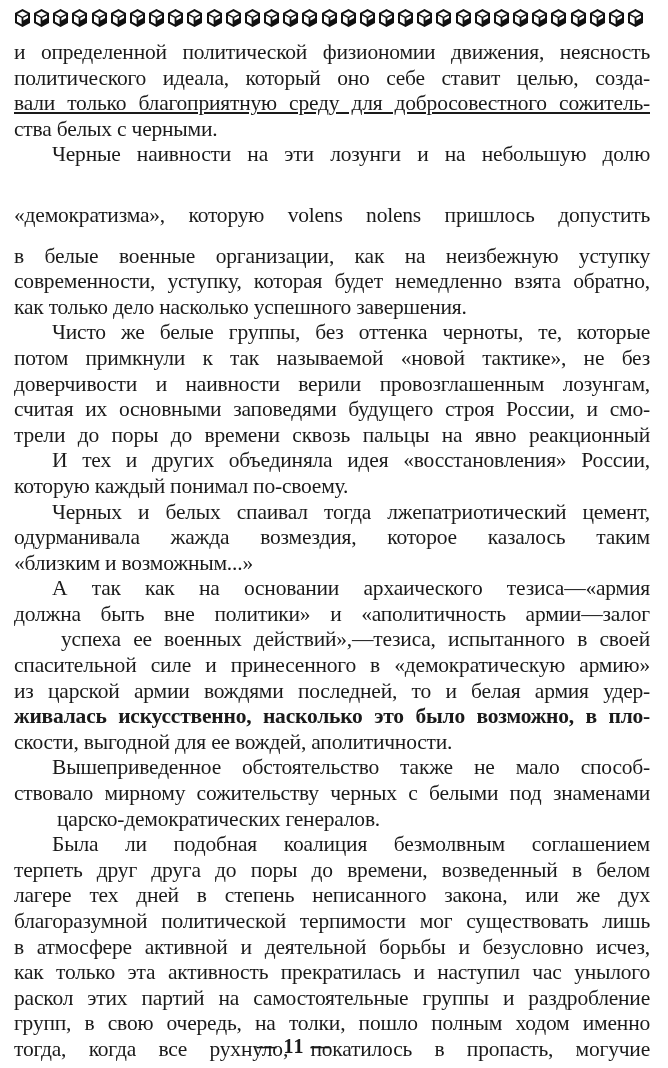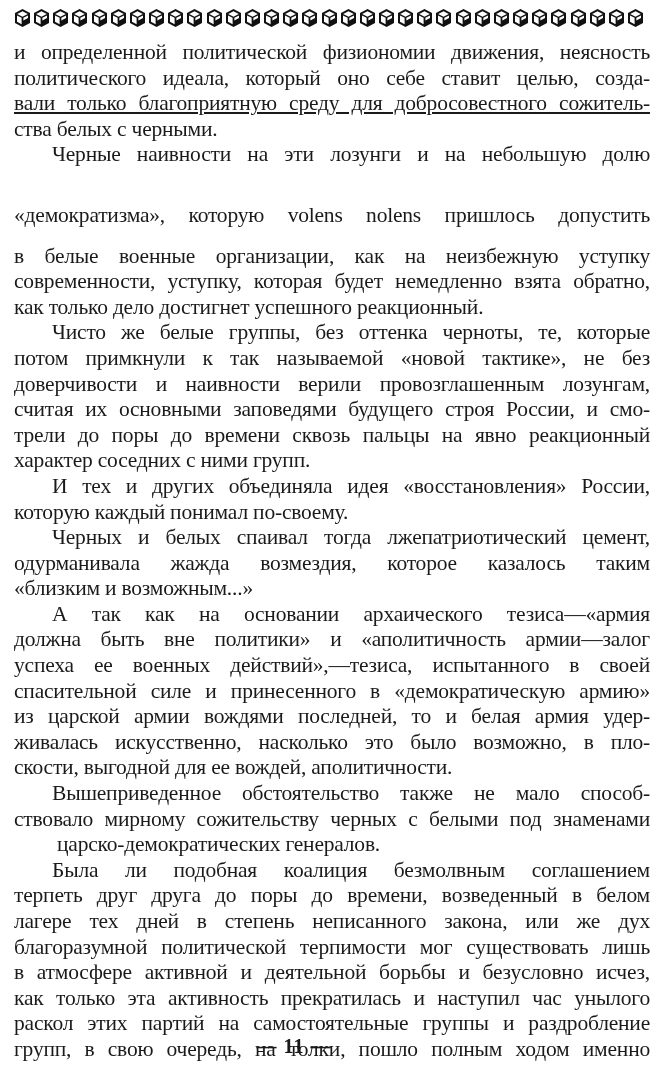--- a/index.html
+++ b/index.html
@@ -345,46 +345,45 @@
       <span class="line" style="display: block;">и определенной политической физиономии движения, неясность</span>
       <span class="line" style="display: block;">политического идеала, который оно себе ставит целью, созда-</span>
       <span class="line" style="display: block; text-decoration: underline;">вали только благоприятную среду для добросовестного сожитель-</span>
       <span class="line last" style="display: block;">ства белых с черными.</span>
     </div>
     <div class="para">
       <span class="line indent" style="display: block;">Черные наивности на эти лозунги и на небольшую долю</span>
       <span class="line" style="display: block; margin-top: 35px;">«демократизма», которую volens nolens пришлось допустить</span>
       <span class="line" style="display: block; margin-top: 15px;">в белые военные организации, как на неизбежную уступку</span>
       <span class="line" style="display: block;">современности, уступку, которая будет немедленно взята обратно,</span>
-      <span class="line last" style="display: block;">как только дело достигнет успешного реакционный.</span>
+      <span class="line last" style="display: block;">как только дело насколько успешного завершения.</span>
     </div>
     <div class="para">
       <span class="line indent" style="display: block;">Чисто же белые группы, без оттенка черноты, те, которые</span>
       <span class="line" style="display: block;">потом примкнули к так называемой «новой тактике», не без</span>
       <span class="line" style="display: block;">доверчивости и наивности верили провозглашенным лозунгам,</span>
       <span class="line" style="display: block;">считая их основными заповедями будущего строя России, и смо-</span>
       <span class="line" style="display: block;">трели до поры до времени сквозь пальцы на явно реакционный</span>
-      <span class="line last" style="display: block;">характер соседних с ними групп.</span>
     </div>
     <div class="para">
       <span class="line indent" style="display: block;">И тех и других объединяла идея «восстановления» России,</span>
       <span class="line last" style="display: block;">которую каждый понимал по-своему.</span>
     </div>
     <div class="para">
       <span class="line indent" style="display: block;">Черных и белых спаивал тогда лжепатриотический цемент,</span>
       <span class="line" style="display: block;">одурманивала жажда возмездия, которое казалось таким</span>
       <span class="line last" style="display: block;">«близким и возможным...»</span>
     </div>
     <div class="para">
       <span class="line indent" style="display: block;">А так как на основании архаического тезиса—«армия</span>
       <span class="line" style="display: block;">должна быть вне политики» и «аполитичность армии—залог</span>
-      <span class="line" style="display: block;">успеха ее военных действий»,—тезиса, испытанного в своей</span>
+      <span class="line" style="display: block; margin-left: 47px;">успеха ее военных действий»,—тезиса, испытанного в своей</span>
       <span class="line" style="display: block;">спасительной силе и принесенного в «демократическую армию»</span>
       <span class="line" style="display: block;">из царской армии вождями последней, то и белая армия удер-</span>
-      <span class="line" style="display: block;">живалась искусственно, насколько это было возможно, в пло-</span>
+      <span class="line" style="display: block; font-weight: bold;">живалась искусственно, насколько это было возможно, в пло-</span>
       <span class="line last" style="display: block;">скости, выгодной для ее вождей, аполитичности.</span>
     </div>
     <div class="para">
       <span class="line indent" style="display: block;">Вышеприведенное обстоятельство также не мало способ-</span>
       <span class="line" style="display: block;">ствовало мирному сожительству черных с белыми под знаменами</span>
       <span class="line last" style="display: block; margin-left: 43px;">царско-демократических генералов.</span>
     </div>
     <div class="para">
       <span class="line indent" style="display: block;">Была ли подобная коалиция безмолвным соглашением</span>
       <span class="line" style="display: block;">терпеть друг друга до поры до времени, возведенный в белом</span>

